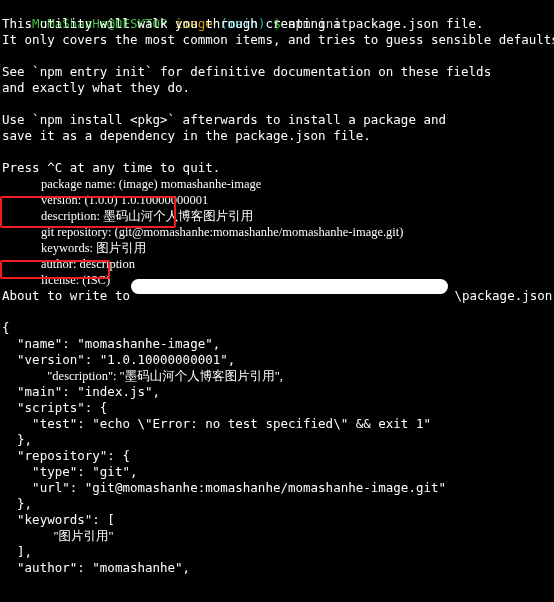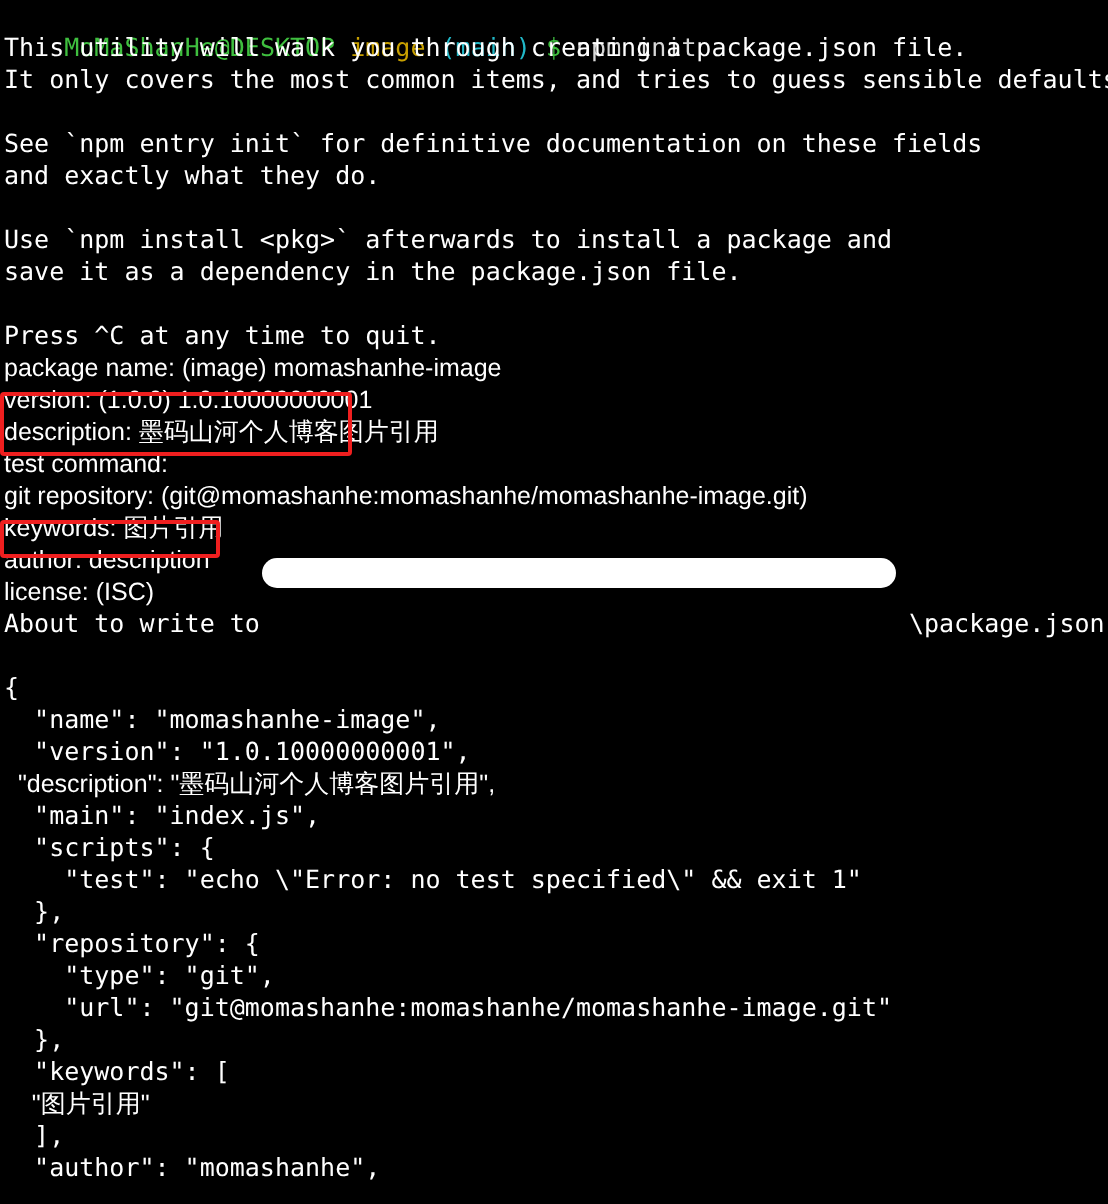--- a/index.html
+++ b/index.html
@@ -66,21 +66,21 @@
   
   #redaction-bar {
     position: absolute;
     left: 131px;
     top: 279px;
     width: 317px;
     height: 15px;
     background: #ffffff;
     border-radius: 8px;
   }
-  .cjk { font-family: Liberation Sans, sans-serif; }
+  .cjk { font-family: Liberation Serif, serif; margin-left: 39px; }
 </style>
 </head>
 <body>
 
 <div id="terminal">
 
   <div class="line">
     <span class="c-user">MoMaShanHe@DESKTOP</span><span class="c-out"> </span><span class="c-path">image</span><span class="c-out"> </span><span class="c-branch">(main)</span><span class="c-out"> </span><span class="c-prompt">$</span><span class="c-out"> </span><span class="c-cmd">npm init</span>
   </div>
 
@@ -91,21 +91,20 @@
   <div class="line c-out">and exactly what they do.</div>
   <div class="line blank"></div>
   <div class="line c-out">Use `npm install &lt;pkg&gt;` afterwards to install a package and</div>
   <div class="line c-out">save it as a dependency in the package.json file.</div>
   <div class="line blank"></div>
   <div class="line c-out">Press ^C at any time to quit.</div>
 
   <div class="line c-out cjk">package name: (image) momashanhe-image</div>
   <div class="line c-out cjk">version: (1.0.0) 1.0.10000000001</div>
   <div class="line c-out cjk">description: 墨码山河个人博客图片引用</div>
-  <div class="line c-out cjk">test command:</div>
   <div class="line c-out cjk">git repository: (git@momashanhe:momashanhe/momashanhe-image.git)</div>
   <div class="line c-out cjk">keywords: 图片引用</div>
   <div class="line c-out cjk">author: description</div>
   <div class="line c-out cjk">license: (ISC)</div>
 
   <div class="line c-out"><span>About to write to </span><span style="display:inline-block;width:317px;"></span><span>\package.json:</span></div>
 
   <div class="line blank"></div>
 
   <div class="line c-out">{</div>

